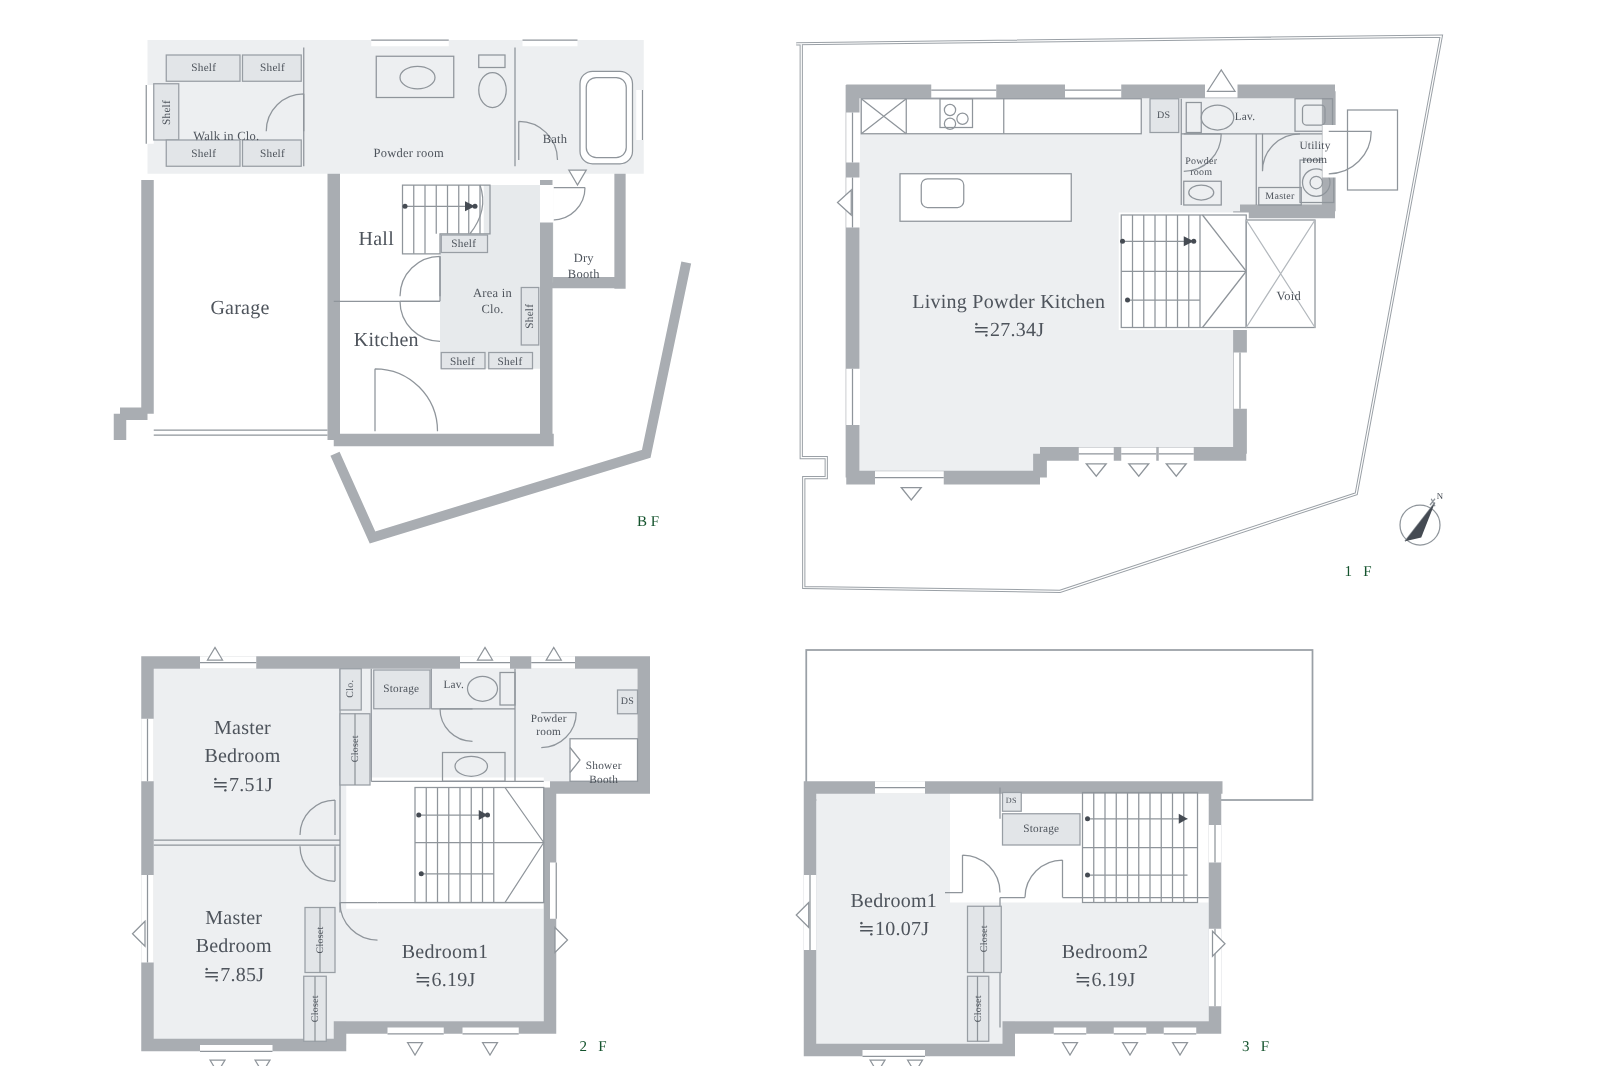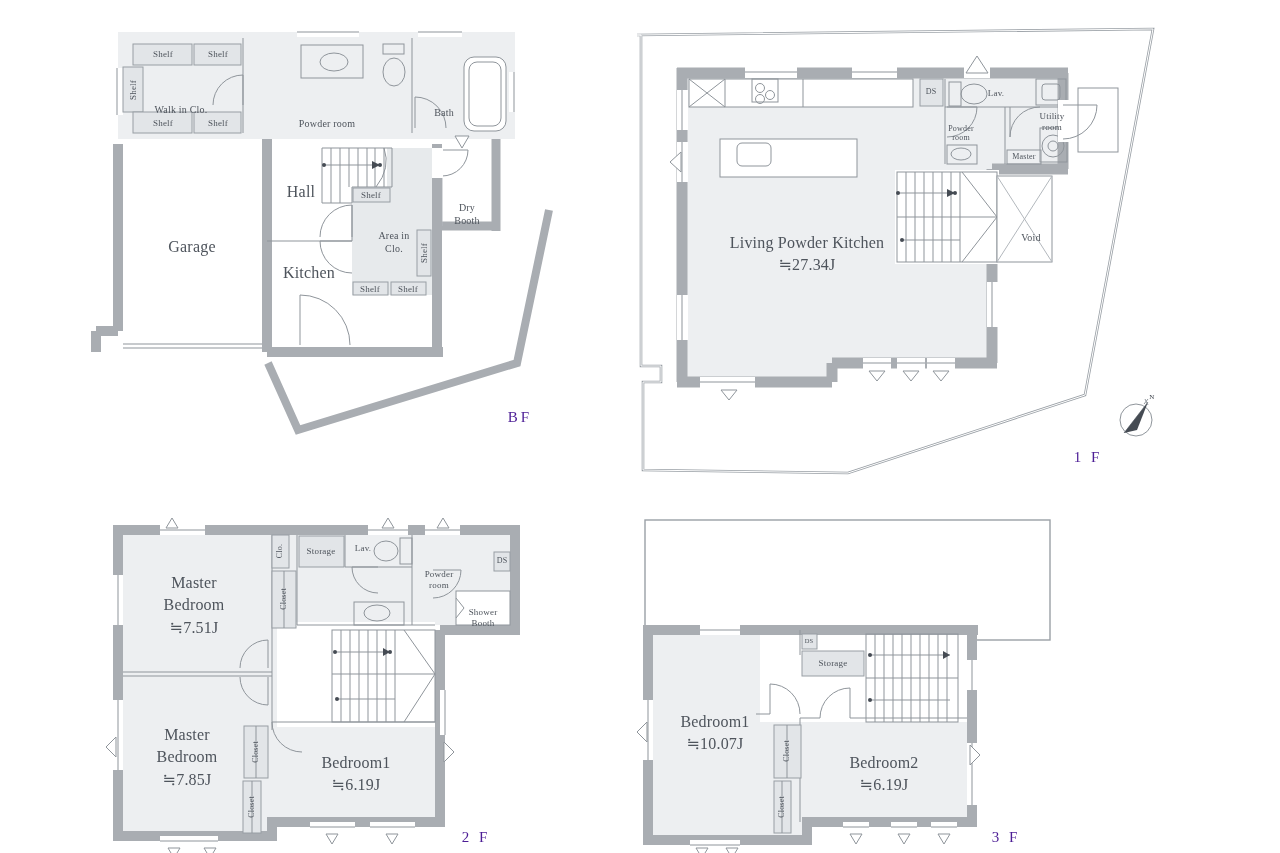--- a/index.html
+++ b/index.html
@@ -17,21 +17,21 @@
   .rm2{fill:#e7eaec;stroke:none;}
   .bk{fill:#454b53;stroke:none;}
   
   .lb{position:absolute;transform:translate(-50%,-50%);font-size:16px;line-height:1.4;
       color:#4e545c;white-space:pre-line;text-align:center;letter-spacing:.2px;}
   .s10{font-size:10px;line-height:1.25;margin-top:20px;}
   .s9{font-size:9px;line-height:1.2;}
   .s8{font-size:8px;line-height:1.15;}
   .s7{font-size:6.5px;line-height:1.1;}
   .rot{transform:translate(-50%,-50%) rotate(-90deg);}
-  .big{font-size:15px;letter-spacing:3px;color:#4c1d95;}
+  .big{font-size:12px;letter-spacing:3px;color:#14532d;}
   .north{font-size:7px;color:#3f454d;}
 </style>
 </head>
 <body>
 
 <div id="stage">
 
 <svg id="plan-svg" width="1280" height="853" viewBox="0 0 1280 853">
 
   <g>

